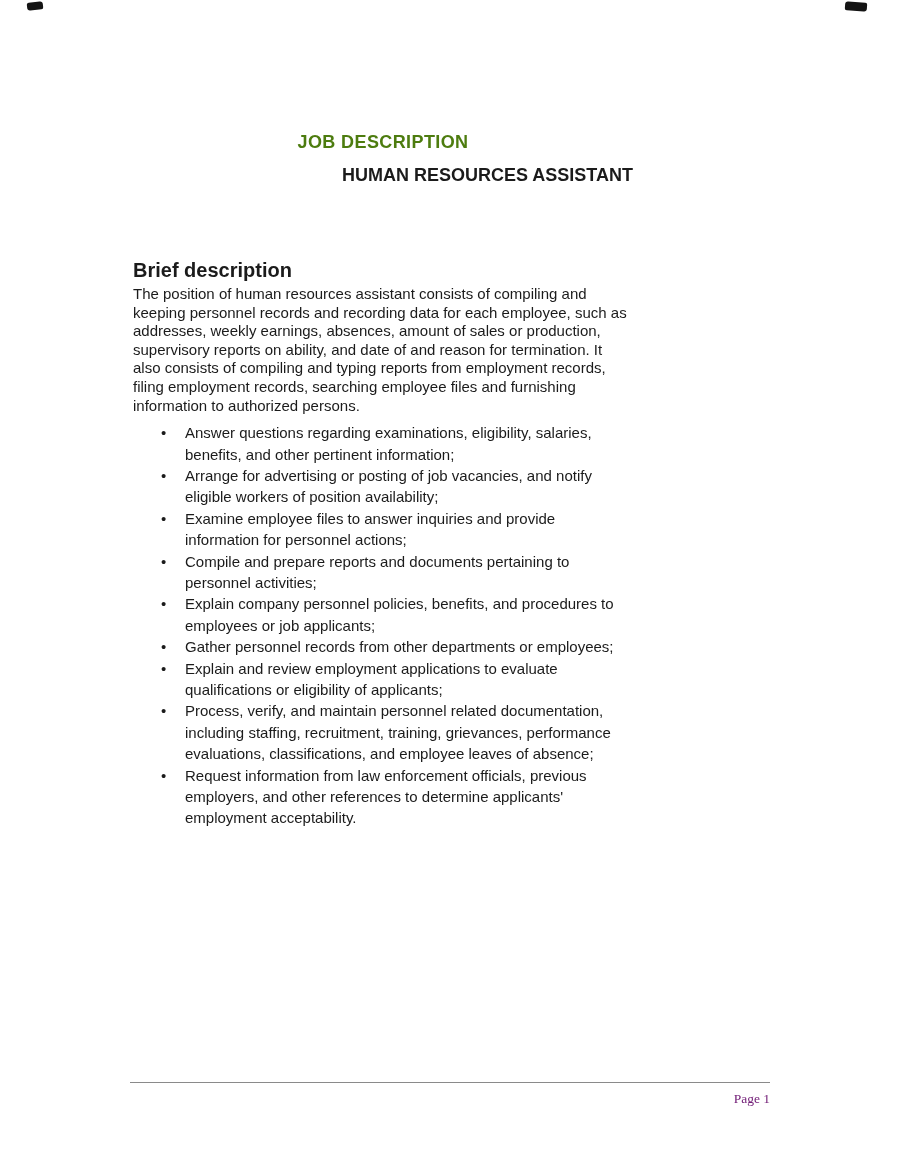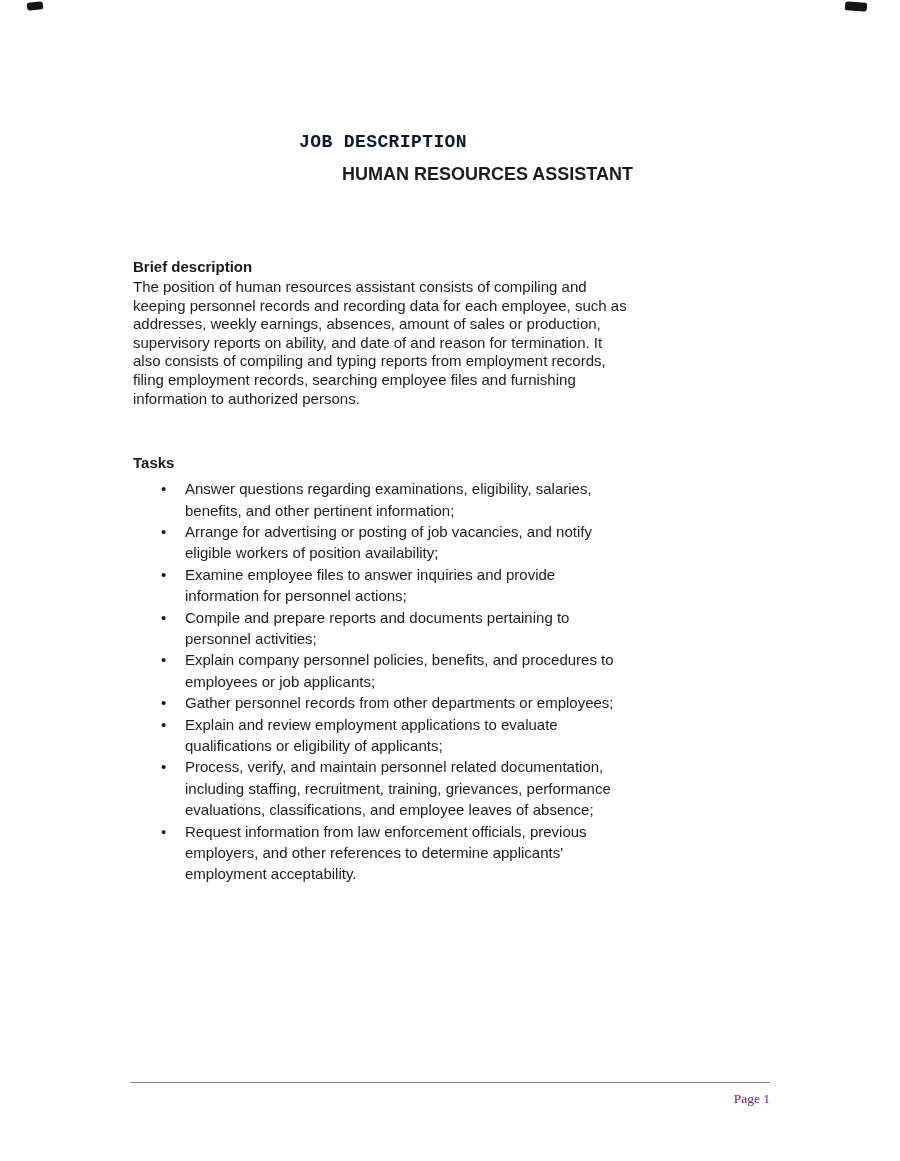--- a/index.html
+++ b/index.html
@@ -36,33 +36,32 @@
     left: 133px;
     top: 0;
     width: 500px;
   }
   .doc-title {
     margin: 132px 0 0 0;
     text-align: center;
     font-size: 18px;
     font-weight: bold;
     letter-spacing: 0.4px;
-    color: #0f172a;
-    font-family: Liberation Mono, monospace;
+    color: #4d7c0f;
   }
   .doc-subtitle {
     margin: 12px 0 0 0;
     text-align: right;
     font-size: 18px;
     font-weight: bold;
     color: #1b1b1b;
   }
   .section-heading {
     margin: 0;
-    font-size: 15px;
+    font-size: 20px;
     font-weight: bold;
     color: #1b1b1b;
   }
   .brief-heading {
     margin-top: 73px;
   }
   .body-text {
     margin: 3px 0 0 0;
     font-size: 15px;
     line-height: 18.6px;
@@ -113,21 +112,20 @@
 <div class="artifact artifact-tl"></div>
 <div class="artifact artifact-tr"></div>
 
 <div class="content">
   <h1 class="doc-title">JOB DESCRIPTION</h1>
   <h2 class="doc-subtitle">HUMAN RESOURCES ASSISTANT</h2>
 
   <h3 class="section-heading brief-heading">Brief description</h3>
   <p class="body-text">The position of human resources assistant consists of compiling and keeping personnel records and recording data for each employee, such as addresses, weekly earnings, absences, amount of sales or production, supervisory reports on ability, and date of and reason for termination. It also consists of compiling and typing reports from employment records, filing employment records, searching employee files and furnishing information to authorized persons.</p>
 
-  <h3 class="section-heading tasks-heading">Tasks</h3>
   <ul class="task-list">
     <li>Answer questions regarding examinations, eligibility, salaries, benefits, and other pertinent information;</li>
     <li>Arrange for advertising or posting of job vacancies, and notify eligible workers of position availability;</li>
     <li>Examine employee files to answer inquiries and provide information for personnel actions;</li>
     <li>Compile and prepare reports and documents pertaining to personnel activities;</li>
     <li>Explain company personnel policies, benefits, and procedures to employees or job applicants;</li>
     <li>Gather personnel records from other departments or employees;</li>
     <li>Explain and review employment applications to evaluate qualifications or eligibility of applicants;</li>
     <li>Process, verify, and maintain personnel related documentation, including staffing, recruitment, training, grievances, performance evaluations, classifications, and employee leaves of absence;</li>
     <li>Request information from law enforcement officials, previous employers, and other references to determine applicants' employment acceptability.</li>

